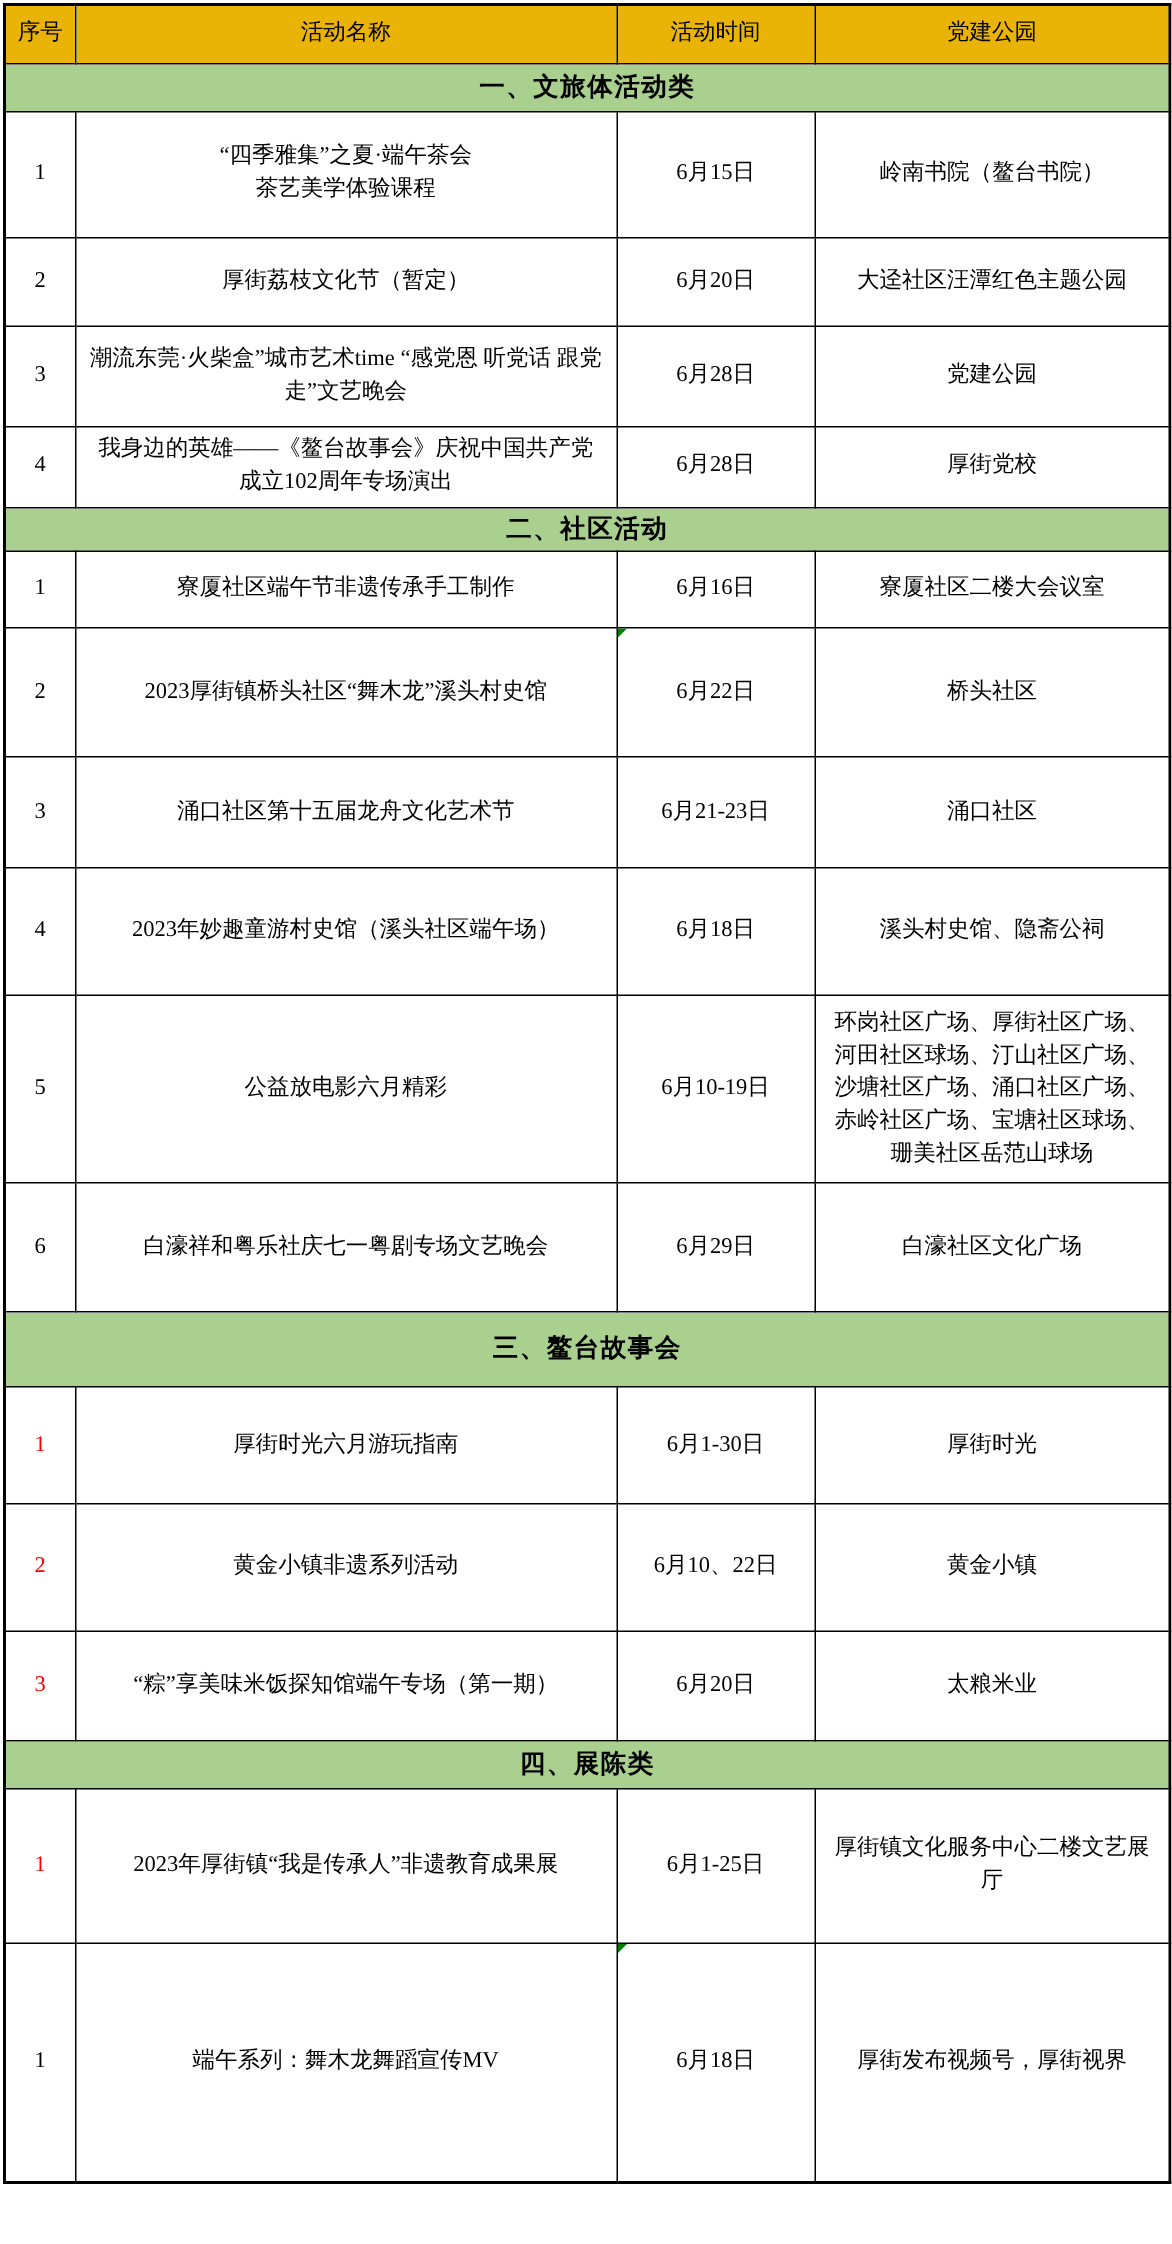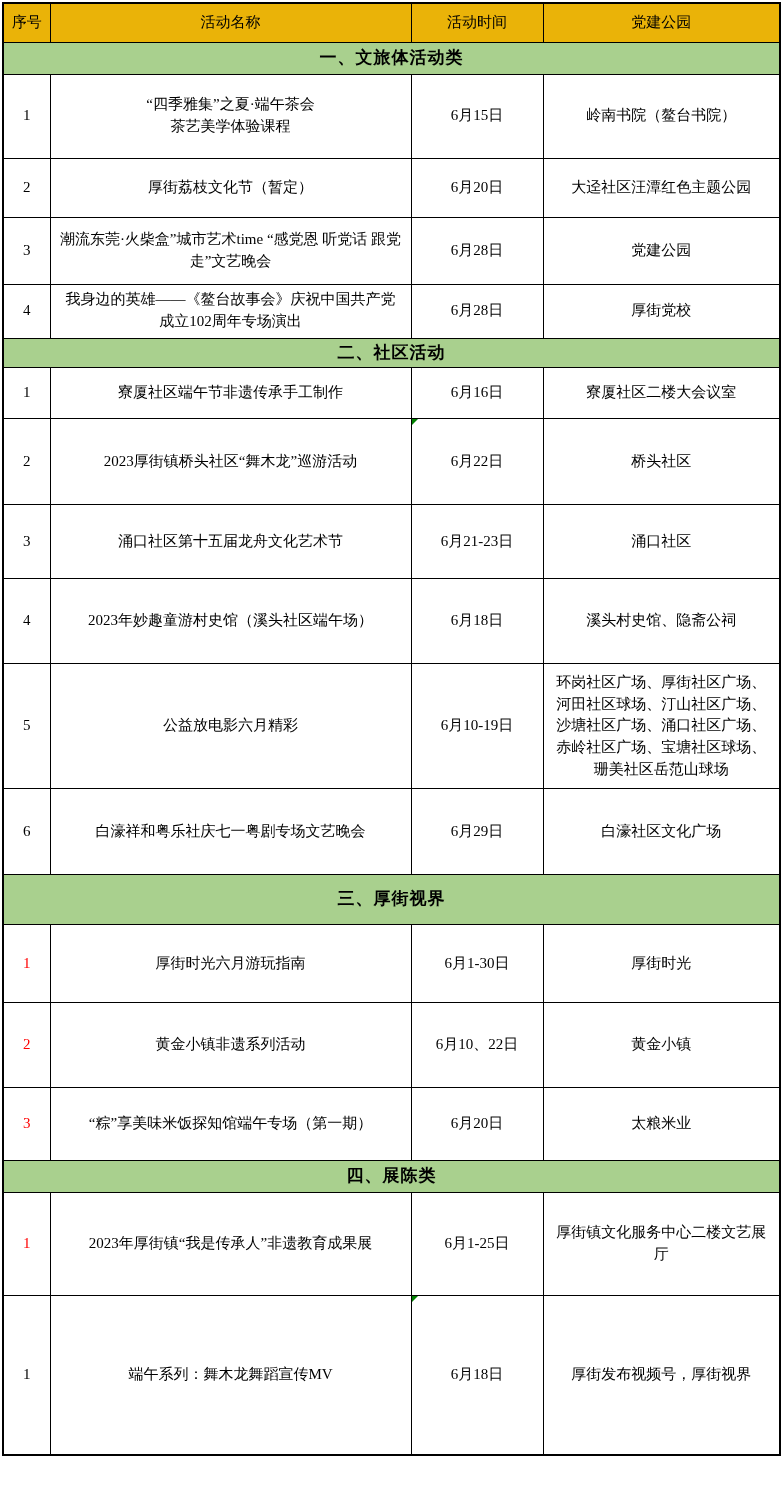--- a/index.html
+++ b/index.html
@@ -122,21 +122,21 @@
 
   <tr class="data-row" style="height: 51px;">
     <td class="c-no">1</td>
     <td class="c-name">寮厦社区端午节非遗传承手工制作</td>
     <td class="c-time">6月16日</td>
     <td class="c-place">寮厦社区二楼大会议室</td>
   </tr>
 
   <tr class="data-row" style="height: 86px;">
     <td class="c-no">2</td>
-    <td class="c-name">2023厚街镇桥头社区“舞木龙”巡游活动</td>
+    <td class="c-name">2023厚街镇桥头社区“舞木龙”溪头村史馆</td>
     <td class="c-time">6月22日<span class="marker"></span></td>
     <td class="c-place">桥头社区</td>
   </tr>
 
   <tr class="data-row" style="height: 74px;">
     <td class="c-no">3</td>
     <td class="c-name">涌口社区第十五届龙舟文化艺术节</td>
     <td class="c-time">6月21-23日</td>
     <td class="c-place">涌口社区</td>
   </tr>
@@ -156,21 +156,21 @@
   </tr>
 
   <tr class="data-row" style="height: 86px;">
     <td class="c-no">6</td>
     <td class="c-name">白濠祥和粤乐社庆七一粤剧专场文艺晚会</td>
     <td class="c-time">6月29日</td>
     <td class="c-place">白濠社区文化广场</td>
   </tr>
 
   <tr class="section-row" style="height: 50px;">
-    <td colspan="4" class="section-title">三、厚街视界</td>
+    <td colspan="4" class="section-title">三、鳌台故事会</td>
   </tr>
 
   <tr class="data-row" style="height: 78px;">
     <td class="c-no" style="color: rgb(255, 0, 0);">1</td>
     <td class="c-name">厚街时光六月游玩指南</td>
     <td class="c-time">6月1-30日</td>
     <td class="c-place">厚街时光</td>
   </tr>
 
   <tr class="data-row" style="height: 85px;">

